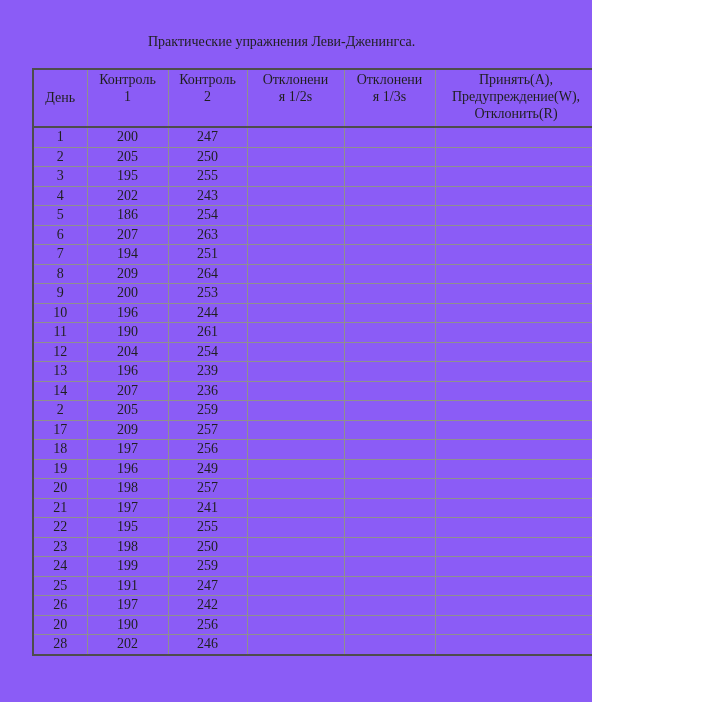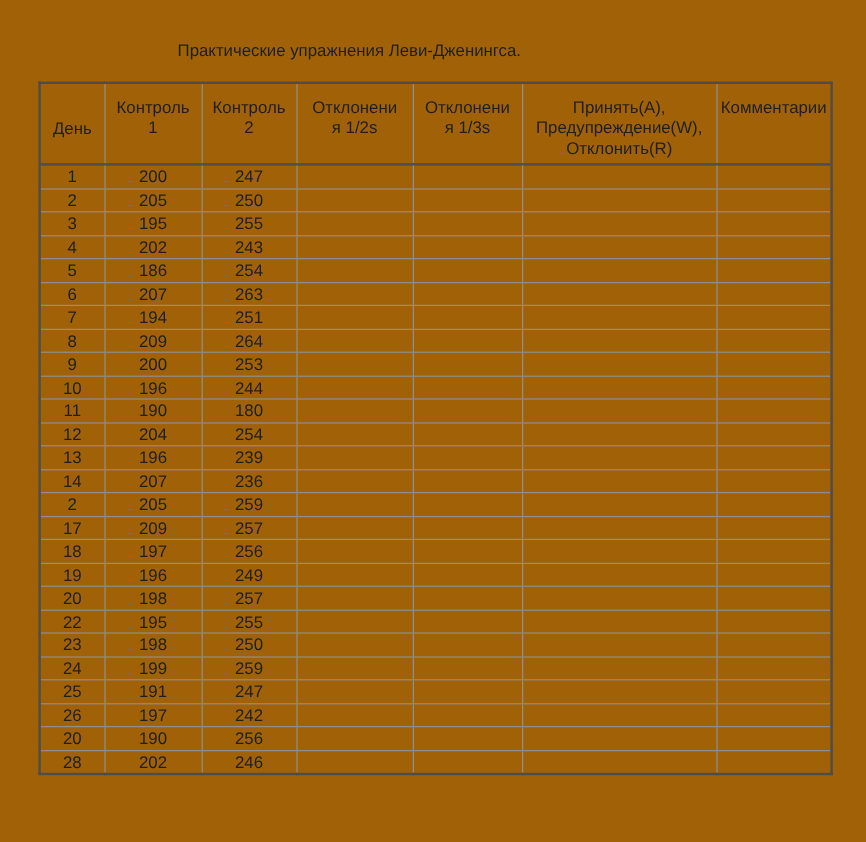--- a/index.html
+++ b/index.html
@@ -2,24 +2,24 @@
 <html><head>
 <meta charset="utf-8">
 <style>
   html, body {
     margin: 0;
     padding: 0;
     background: #ffffff;
   }
   .page {
     position: relative;
-    width: 722px;
+    width: 592px;
     height: 702px;
-    background: #a16207;
-    font-family: Liberation Sans, sans-serif;
+    background: #8b5cf6;
+    font-family: Liberation Serif, serif;
     color: #1f1f1f;
     overflow: hidden;
   }
   .doc-title {
     position: absolute;
     left: 148px;
     top: 33px;
     font-size: 14px;
     line-height: 18px;
     color: #1f1f1f;
@@ -42,21 +42,21 @@
   table.lj-table col.c-dev12    { width: 97px; }
   table.lj-table col.c-dev13    { width: 91px; }
   table.lj-table col.c-awr      { width: 162px; }
   table.lj-table col.c-comments { width: 96px; }
   table.lj-table th {
     font-weight: normal;
     text-align: center;
     vertical-align: top;
     white-space: pre-line;
     height: 53px;
-    padding: 11px 2px 2px 2px;
+    padding: 1px 2px 2px 2px;
     line-height: 17px;
     border: 1px solid #8f8f8f;
     border-bottom: 2px solid #4d4d4d;
     margin-left: 32px;
   }
   table.lj-table th.v-middle {
     vertical-align: middle;
   }
   table.lj-table td {
     text-align: center;
@@ -189,21 +189,21 @@
           <td>196</td>
           <td>244</td>
           <td></td>
           <td></td>
           <td></td>
           <td></td>
         </tr>
         <tr>
           <td>11</td>
           <td>190</td>
-          <td>180</td>
+          <td>261</td>
           <td></td>
           <td></td>
           <td></td>
           <td></td>
         </tr>
         <tr>
           <td>12</td>
           <td>204</td>
           <td>254</td>
           <td></td>
@@ -268,20 +268,29 @@
         <tr>
           <td>20</td>
           <td>198</td>
           <td>257</td>
           <td></td>
           <td></td>
           <td></td>
           <td></td>
         </tr>
         <tr>
+          <td>21</td>
+          <td>197</td>
+          <td>241</td>
+          <td></td>
+          <td></td>
+          <td></td>
+          <td></td>
+        </tr>
+        <tr>
           <td>22</td>
           <td>195</td>
           <td>255</td>
           <td></td>
           <td></td>
           <td></td>
           <td></td>
         </tr>
         <tr>
           <td>23</td>

